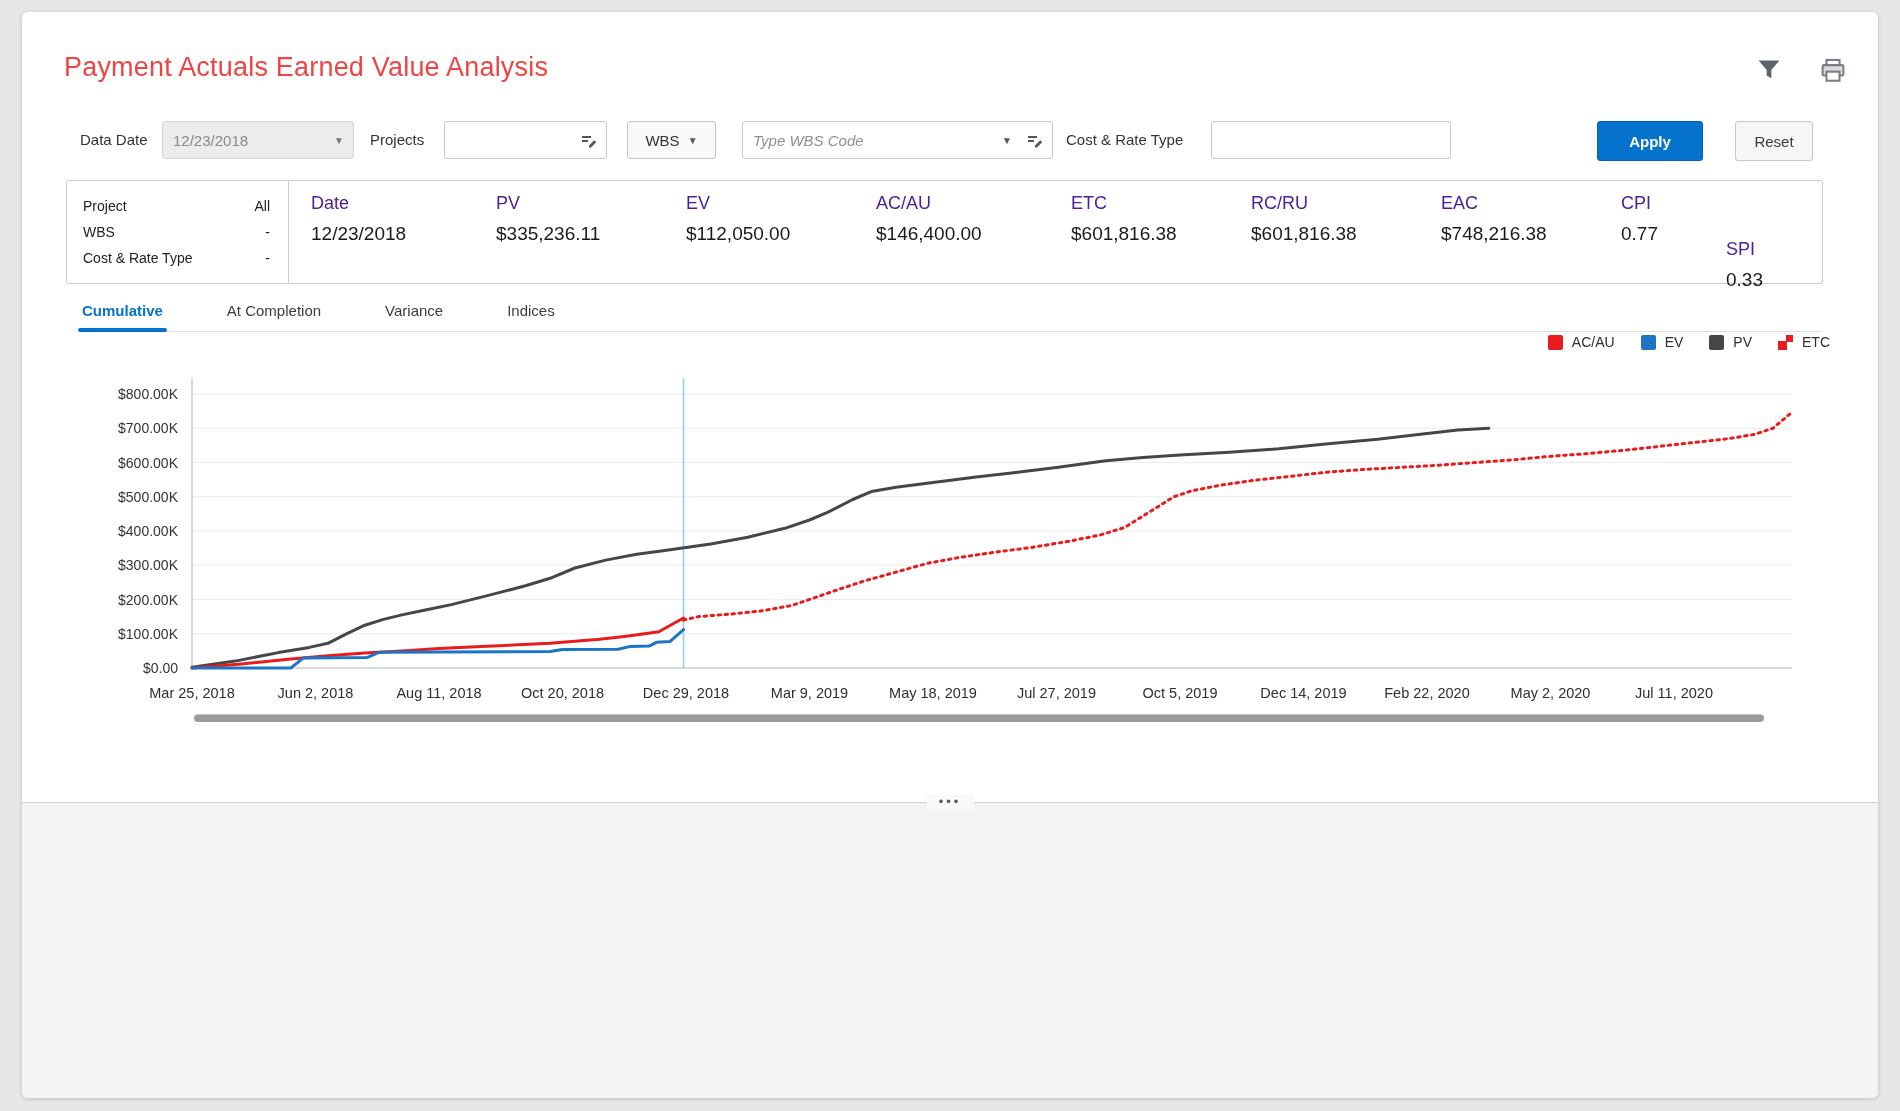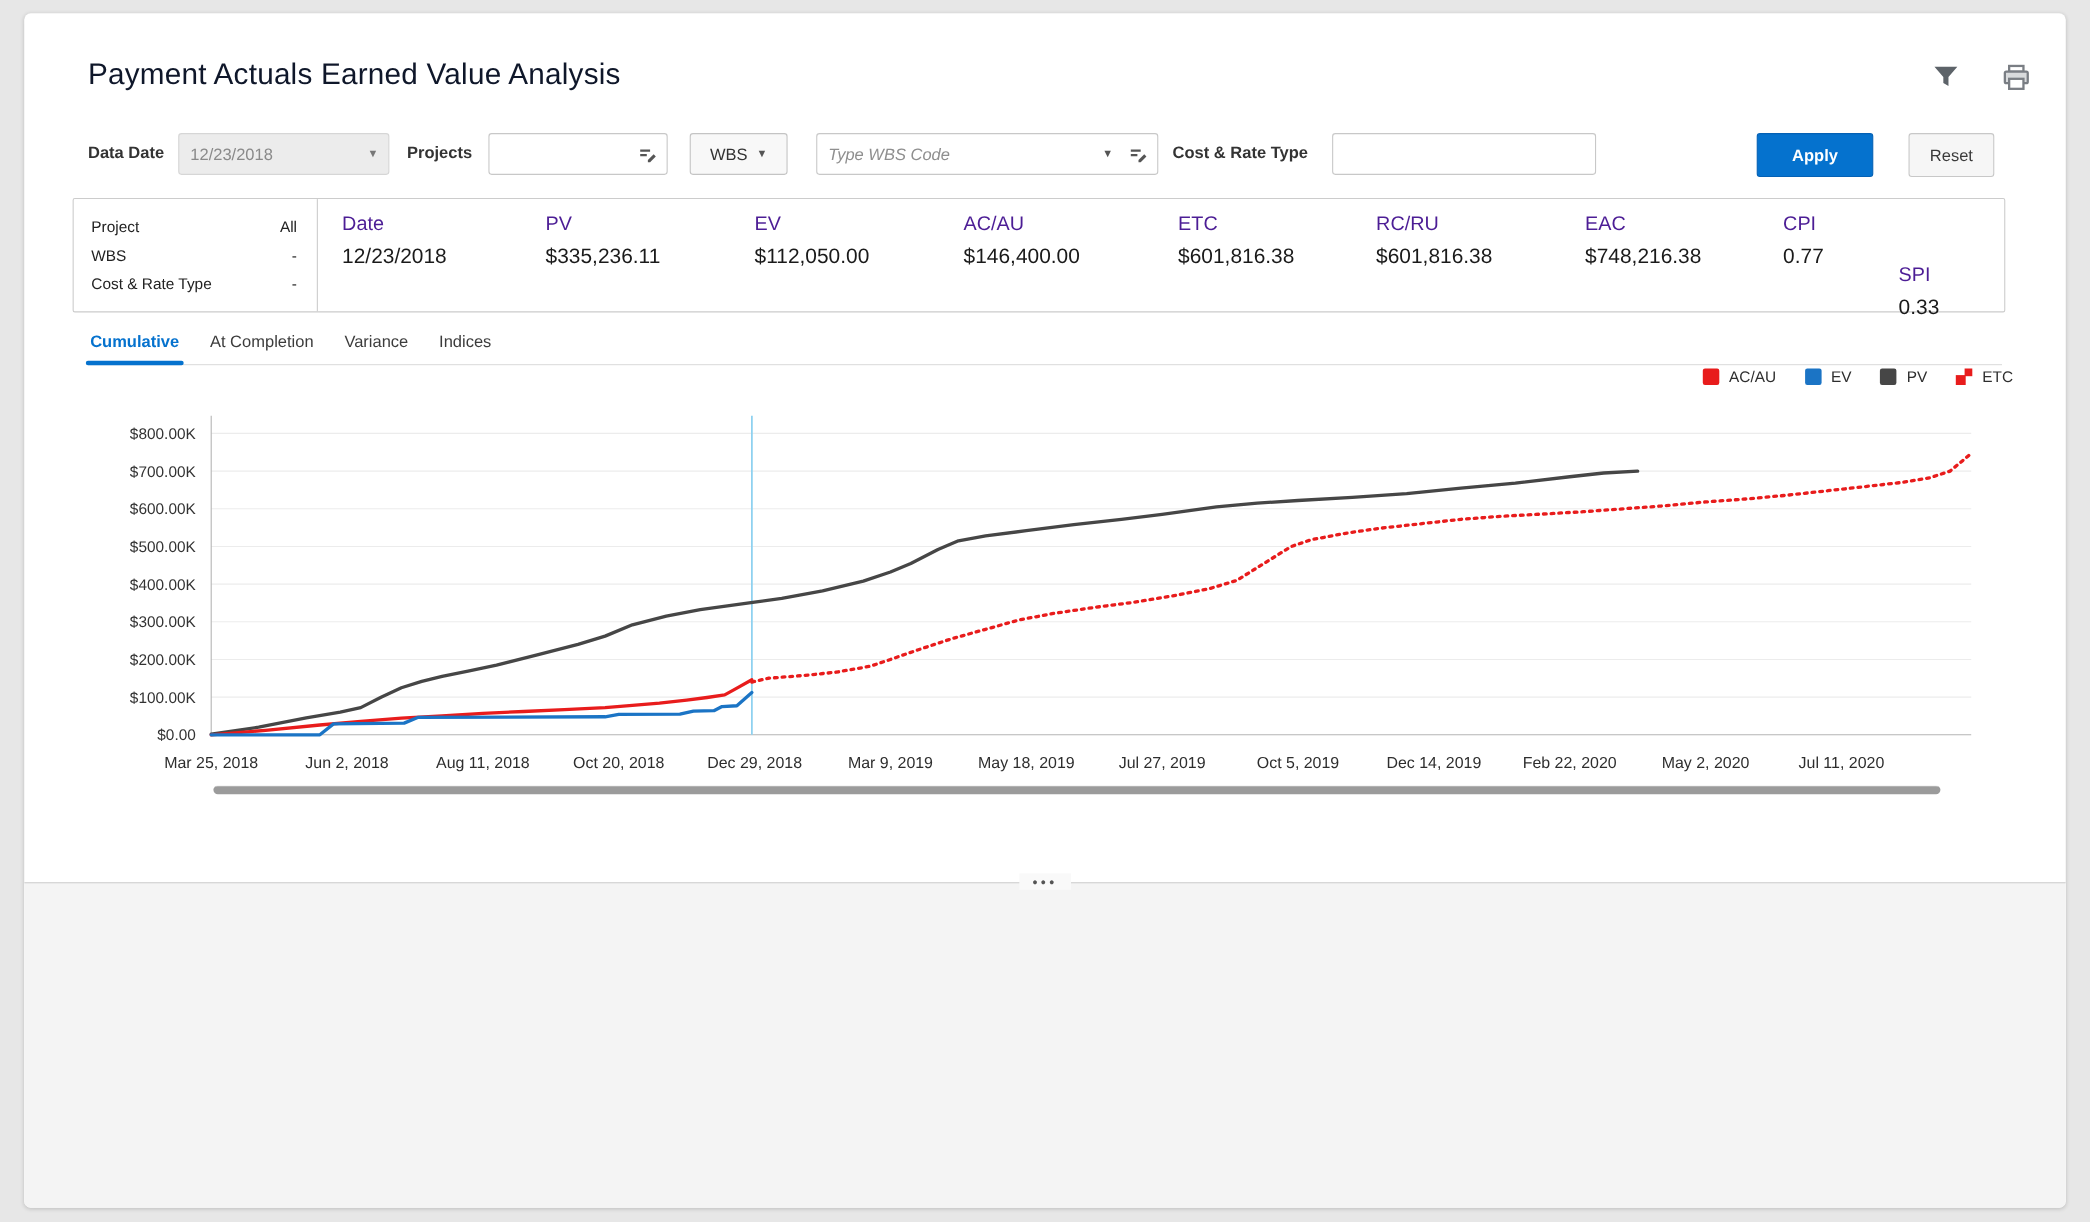--- a/index.html
+++ b/index.html
@@ -1,25 +1,25 @@
 <!DOCTYPE html>
 <html><head>
 <meta charset="utf-8">
 <style>
   html,body{margin:0;padding:0;background:#e7e7e7;font-family:"Liberation Sans",sans-serif;}
   .stage{position:relative;width:1900px;height:1111px;background:#e7e7e7;overflow:hidden;}
   .card{position:absolute;left:22px;top:12px;width:1856px;height:1086px;background:#fff;
         border-radius:6px;box-shadow:0 1px 4px rgba(0,0,0,.18);overflow:hidden;}
-  .page-title{position:absolute;left:58px;top:40px;font-size:27px;color:#0f172a;letter-spacing:.2px;}
+  .page-title{position:absolute;left:42px;top:40px;font-size:27px;color:#ef4444;letter-spacing:.2px;}
   .top-icon{position:absolute;top:46px;width:26px;height:26px;cursor:pointer;}
   .icon-filter{right:96px;}
   .icon-print{right:32px;}
 
   
-  .flabel{position:absolute;top:119px;font-weight:bold;font-size:15px;color:#333;}
+  .flabel{position:absolute;top:119px;font-weight:normal;font-size:15px;color:#333;}
   .fbox{position:absolute;top:109px;height:38px;box-sizing:border-box;border:1px solid #c8c8c8;
         border-radius:3px;background:#fff;font-size:15px;color:#333;}
   .fbox input{border:none;outline:none;background:transparent;width:100%;height:100%;
         box-sizing:border-box;padding:0 28px 0 10px;font-size:15px;font-family:"Liberation Sans",sans-serif;color:#701a75;}
   .fbox input::placeholder{font-style:italic;color:#8f8f8f;}
   .disabled-box{background:#ececec;border-color:#d6d6d6;}
   .disabled-box input{color:#8a8a8a;}
   .caret{position:absolute;right:9px;top:13px;font-size:10px;color:#777;pointer-events:none;}
   .caret2{position:absolute;right:40px;top:13px;font-size:10px;color:#555;}
   .pick{position:absolute;right:8px;top:10px;width:18px;height:18px;cursor:pointer;}
@@ -37,21 +37,21 @@
   .scope{width:222px;box-sizing:border-box;border-right:1px solid #ccc;padding:12px 18px 0 16px;}
   .scope-row{display:flex;justify-content:space-between;font-size:14px;color:#222;line-height:26px;}
   .scope-row .lab{font-weight:normal;color:#222;}
   .metrics{display:flex;padding-top:12px;}
   .metric{box-sizing:border-box;padding-left:22px;}
   .metric .mlab{font-size:18px;color:#4c1d95;}
   .metric .mval{font-size:19px;color:#1a1a1a;margin-top:9px;}
 
   
   .tabs{position:absolute;left:58px;right:58px;top:282px;height:37px;border-bottom:1px solid #ddd;
-        display:flex;gap:24px;}
+        display:flex;gap:60px;}
   .tab{position:relative;font-size:15px;color:#3c3c3c;line-height:33px;cursor:pointer;padding:0 2px;}
   .tab.active{color:#0572ce;font-weight:bold;}
   .tab.active::after{content:"";position:absolute;left:-2px;right:-2px;bottom:-1px;height:4px;
         background:#0572ce;border-radius:2px;}
 
   
   .legend{position:absolute;top:322px;right:48px;display:flex;gap:26px;align-items:center;}
   .legend-item{display:flex;align-items:center;gap:9px;font-size:14px;color:#2e2e2e;cursor:pointer;}
   .sq{width:15px;height:15px;border-radius:2px;display:inline-block;}
   .sq-dotted{position:relative;width:15px;height:15px;}

